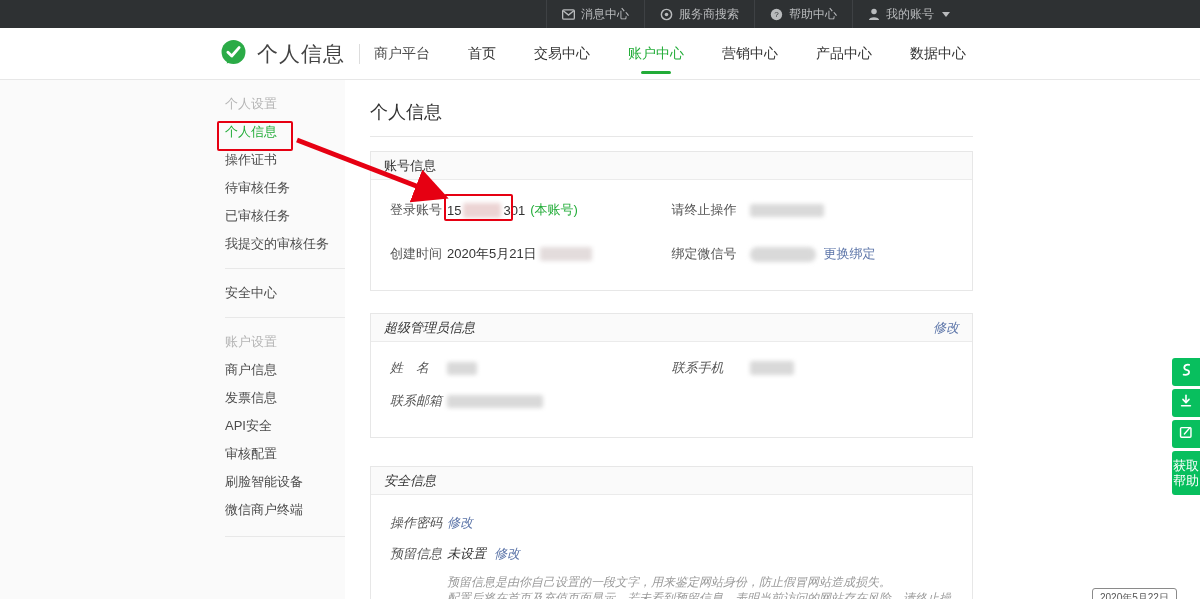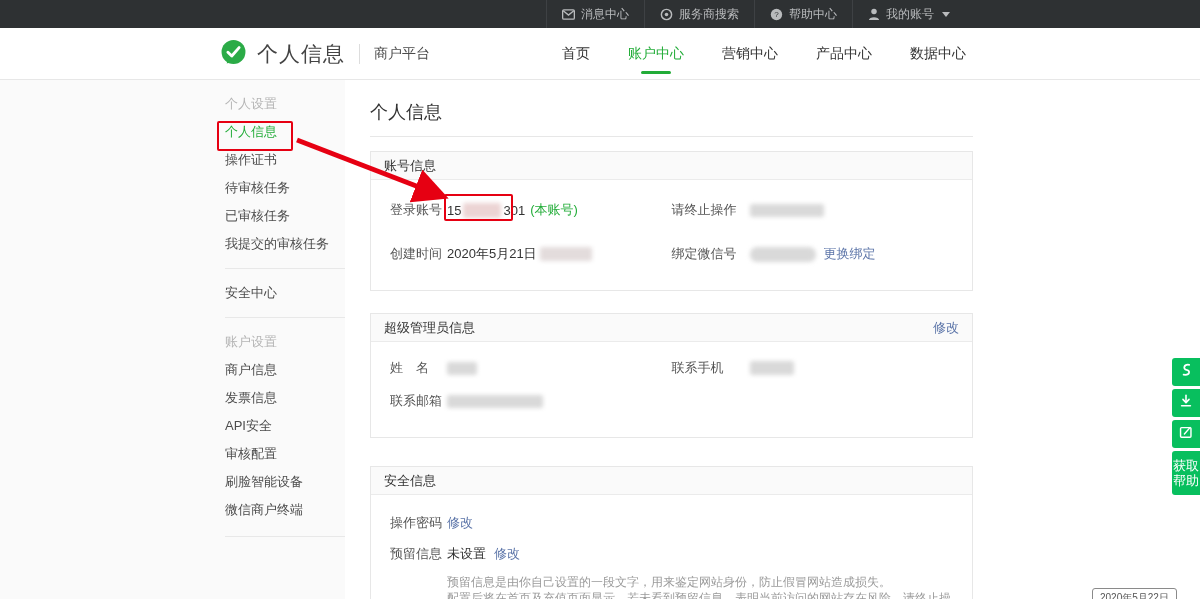--- a/index.html
+++ b/index.html
@@ -33,21 +33,21 @@
   .s-item { height:28px; line-height:28px; color:#4c4c4c; font-size:13px; cursor:pointer; }
   .s-item.active { color:#22ac38; }
   .s-divider { border-top:1px solid #e8e8e8; margin-top:10px; }
   .s-divider.mt { margin-top:12px; }
 
   
   .main { position:absolute; left:370px; top:80px; width:603px; }
   .page-title { margin-top:20px; font-size:18px; font-weight:400; color:#333; }
   .title-rule { border-bottom:1px solid #e7e7e7; margin-top:12px; }
   .card { border:1px solid #e7e7e7; margin-top:14px; background:#fff; }
-  .card + .card { margin-top:22px; }
+  .card + .card { margin-top:22px;font-style:italic; }
   .card.security { margin-top:28px; height:170px; }
   .card-header { height:28px; line-height:28px; background:#fafafa; border-bottom:1px solid #ebebeb; padding:0 13px; font-size:13px; color:#333; display:flex; justify-content:space-between; align-items:center; }
   .card-body { padding:16px 0 22px; }
   .card.admin .card-body { padding:12px 0 17px; }
   .card.security .card-body { padding:14px 0 20px; }
   .field-row { display:flex; align-items:center; height:28px; margin-bottom:16px; }
   .card.admin .field-row { margin-bottom:5px; }
   .card.security .field-row { margin-bottom:3px; }
   .field-row:last-child { margin-bottom:0; }
   .fcol { display:flex; align-items:center; width:50%; }
@@ -133,20 +133,21 @@
             <circle cx="14" cy="13.4" r="12.4" fill="#2bab47"></circle>
             <path d="M7 25.5 L10.5 24 L7.8 21.5 Z" fill="#2bab47"></path>
             <path d="M8.2 13.8 L12.2 17.6 L19.8 8.9" fill="none" stroke="#fff" stroke-width="3" stroke-linecap="round" stroke-linejoin="round"></path>
           </svg></span>
       <span class="brand-text">个人信息</span>
       <span class="brand-divider"></span>
       <span class="portal-text">商户平台</span>
     </div>
     <div class="main-nav">
       <span class="nav-item">首页</span>
+      <span class="nav-item">交易中心</span>
       <span class="nav-item active">账户中心</span>
       <span class="nav-item">营销中心</span>
       <span class="nav-item">产品中心</span>
       <span class="nav-item">数据中心</span>
     </div>
   </div>
 
   <div class="side-bg"></div>
   <div class="sidebar">
     <div class="sg-header">个人设置</div>

